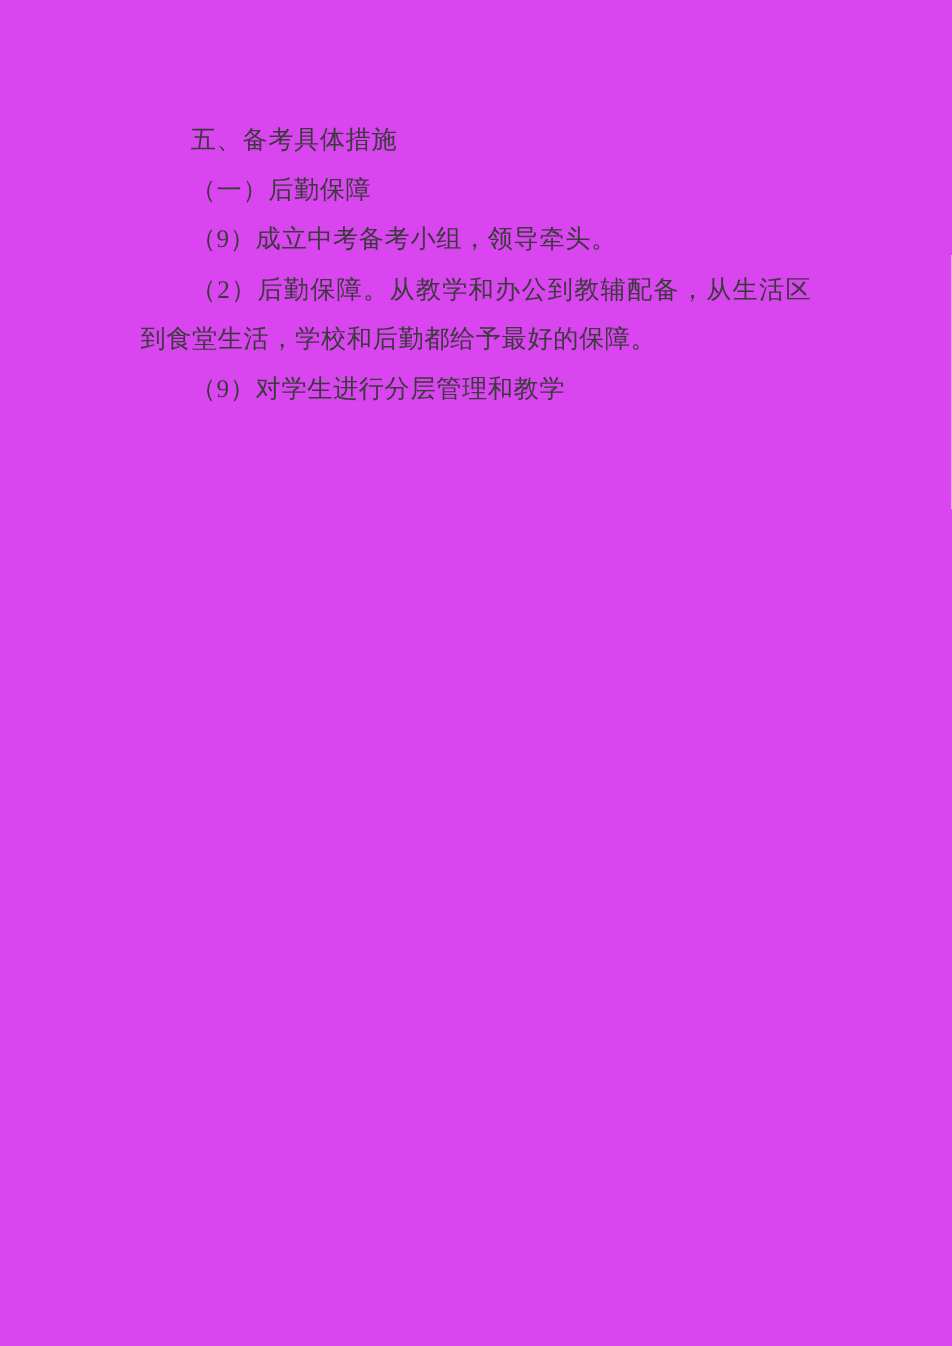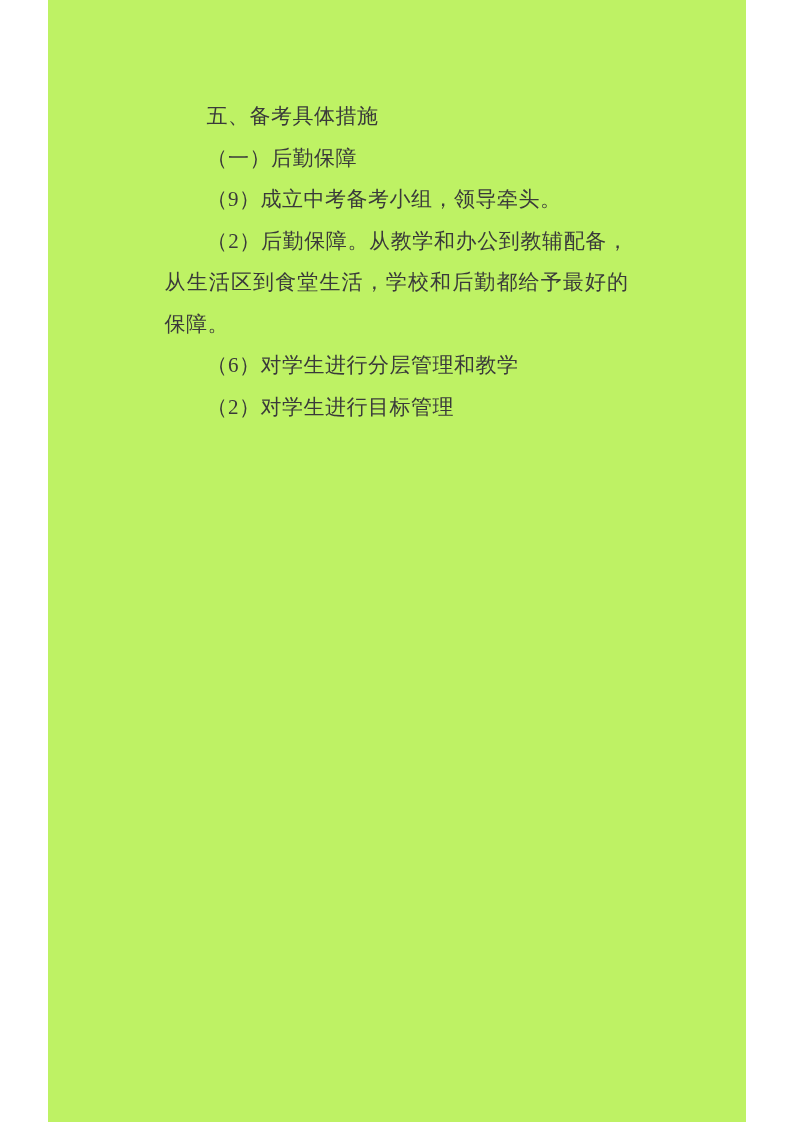--- a/index.html
+++ b/index.html
@@ -2,24 +2,24 @@
 <html><head>
 <meta charset="utf-8">
 <style>
   html, body {
     margin: 0;
     padding: 0;
     background: #ffffff;
   }
   .page {
     position: relative;
-    width: 698px;
+    width: 793px;
     height: 1122px;
     margin: 0 auto;
-    background: #bef264;
+    background: #d946ef;
     box-sizing: border-box;
     padding: 96px 117px 0 117px;
     overflow: hidden;
   }
   .doc-body p {
     margin: 0;
     padding: 0;
     font-family: "Liberation Serif", "DejaVu Serif", serif;
     font-size: 21px;
     line-height: 41.5px;
@@ -33,16 +33,15 @@
 </style>
 </head>
 <body>
 
 <div class="page">
   <div class="doc-body">
     <p>五、备考具体措施</p>
     <p>（一）后勤保障</p>
     <p>（9）成立中考备考小组，领导牵头。</p>
     <p>（2）后勤保障。从教学和办公到教辅配备，从生活区到食堂生活，学校和后勤都给予最好的保障。</p>
-    <p>（6）对学生进行分层管理和教学</p>
-    <p>（2）对学生进行目标管理</p>
+    <p>（9）对学生进行分层管理和教学</p>
   </div>
 </div>
 
 </body></html>

